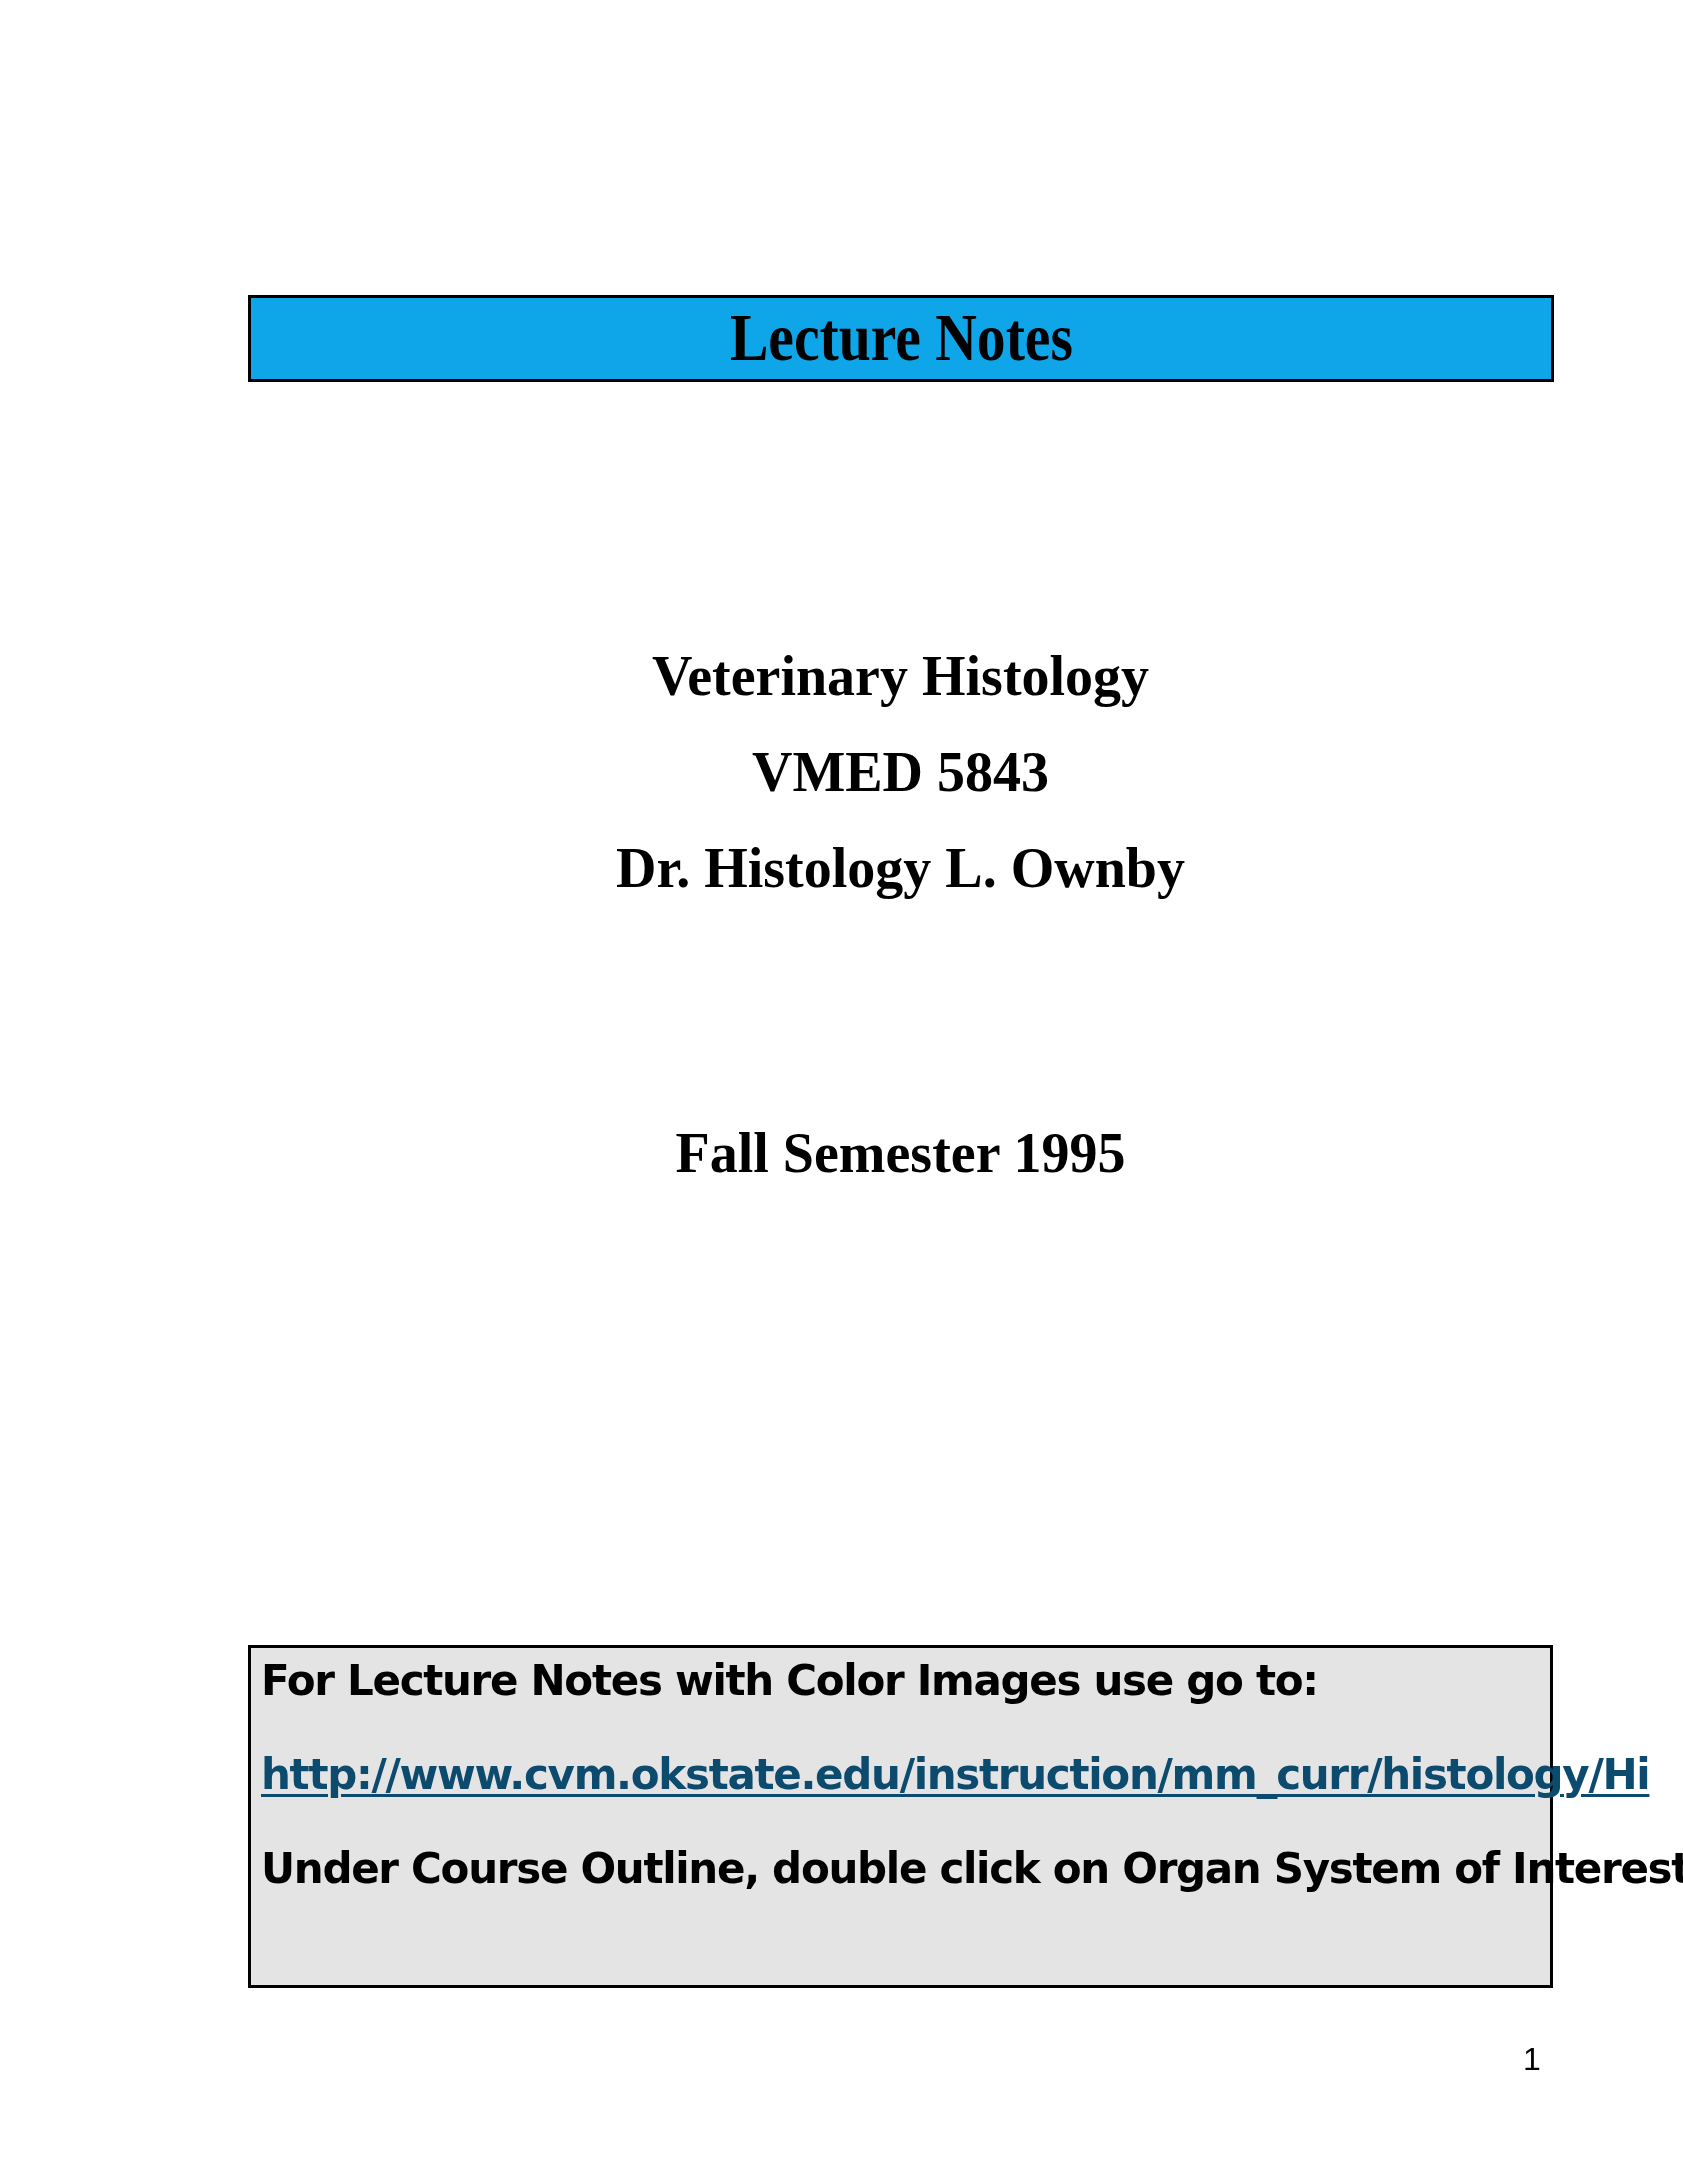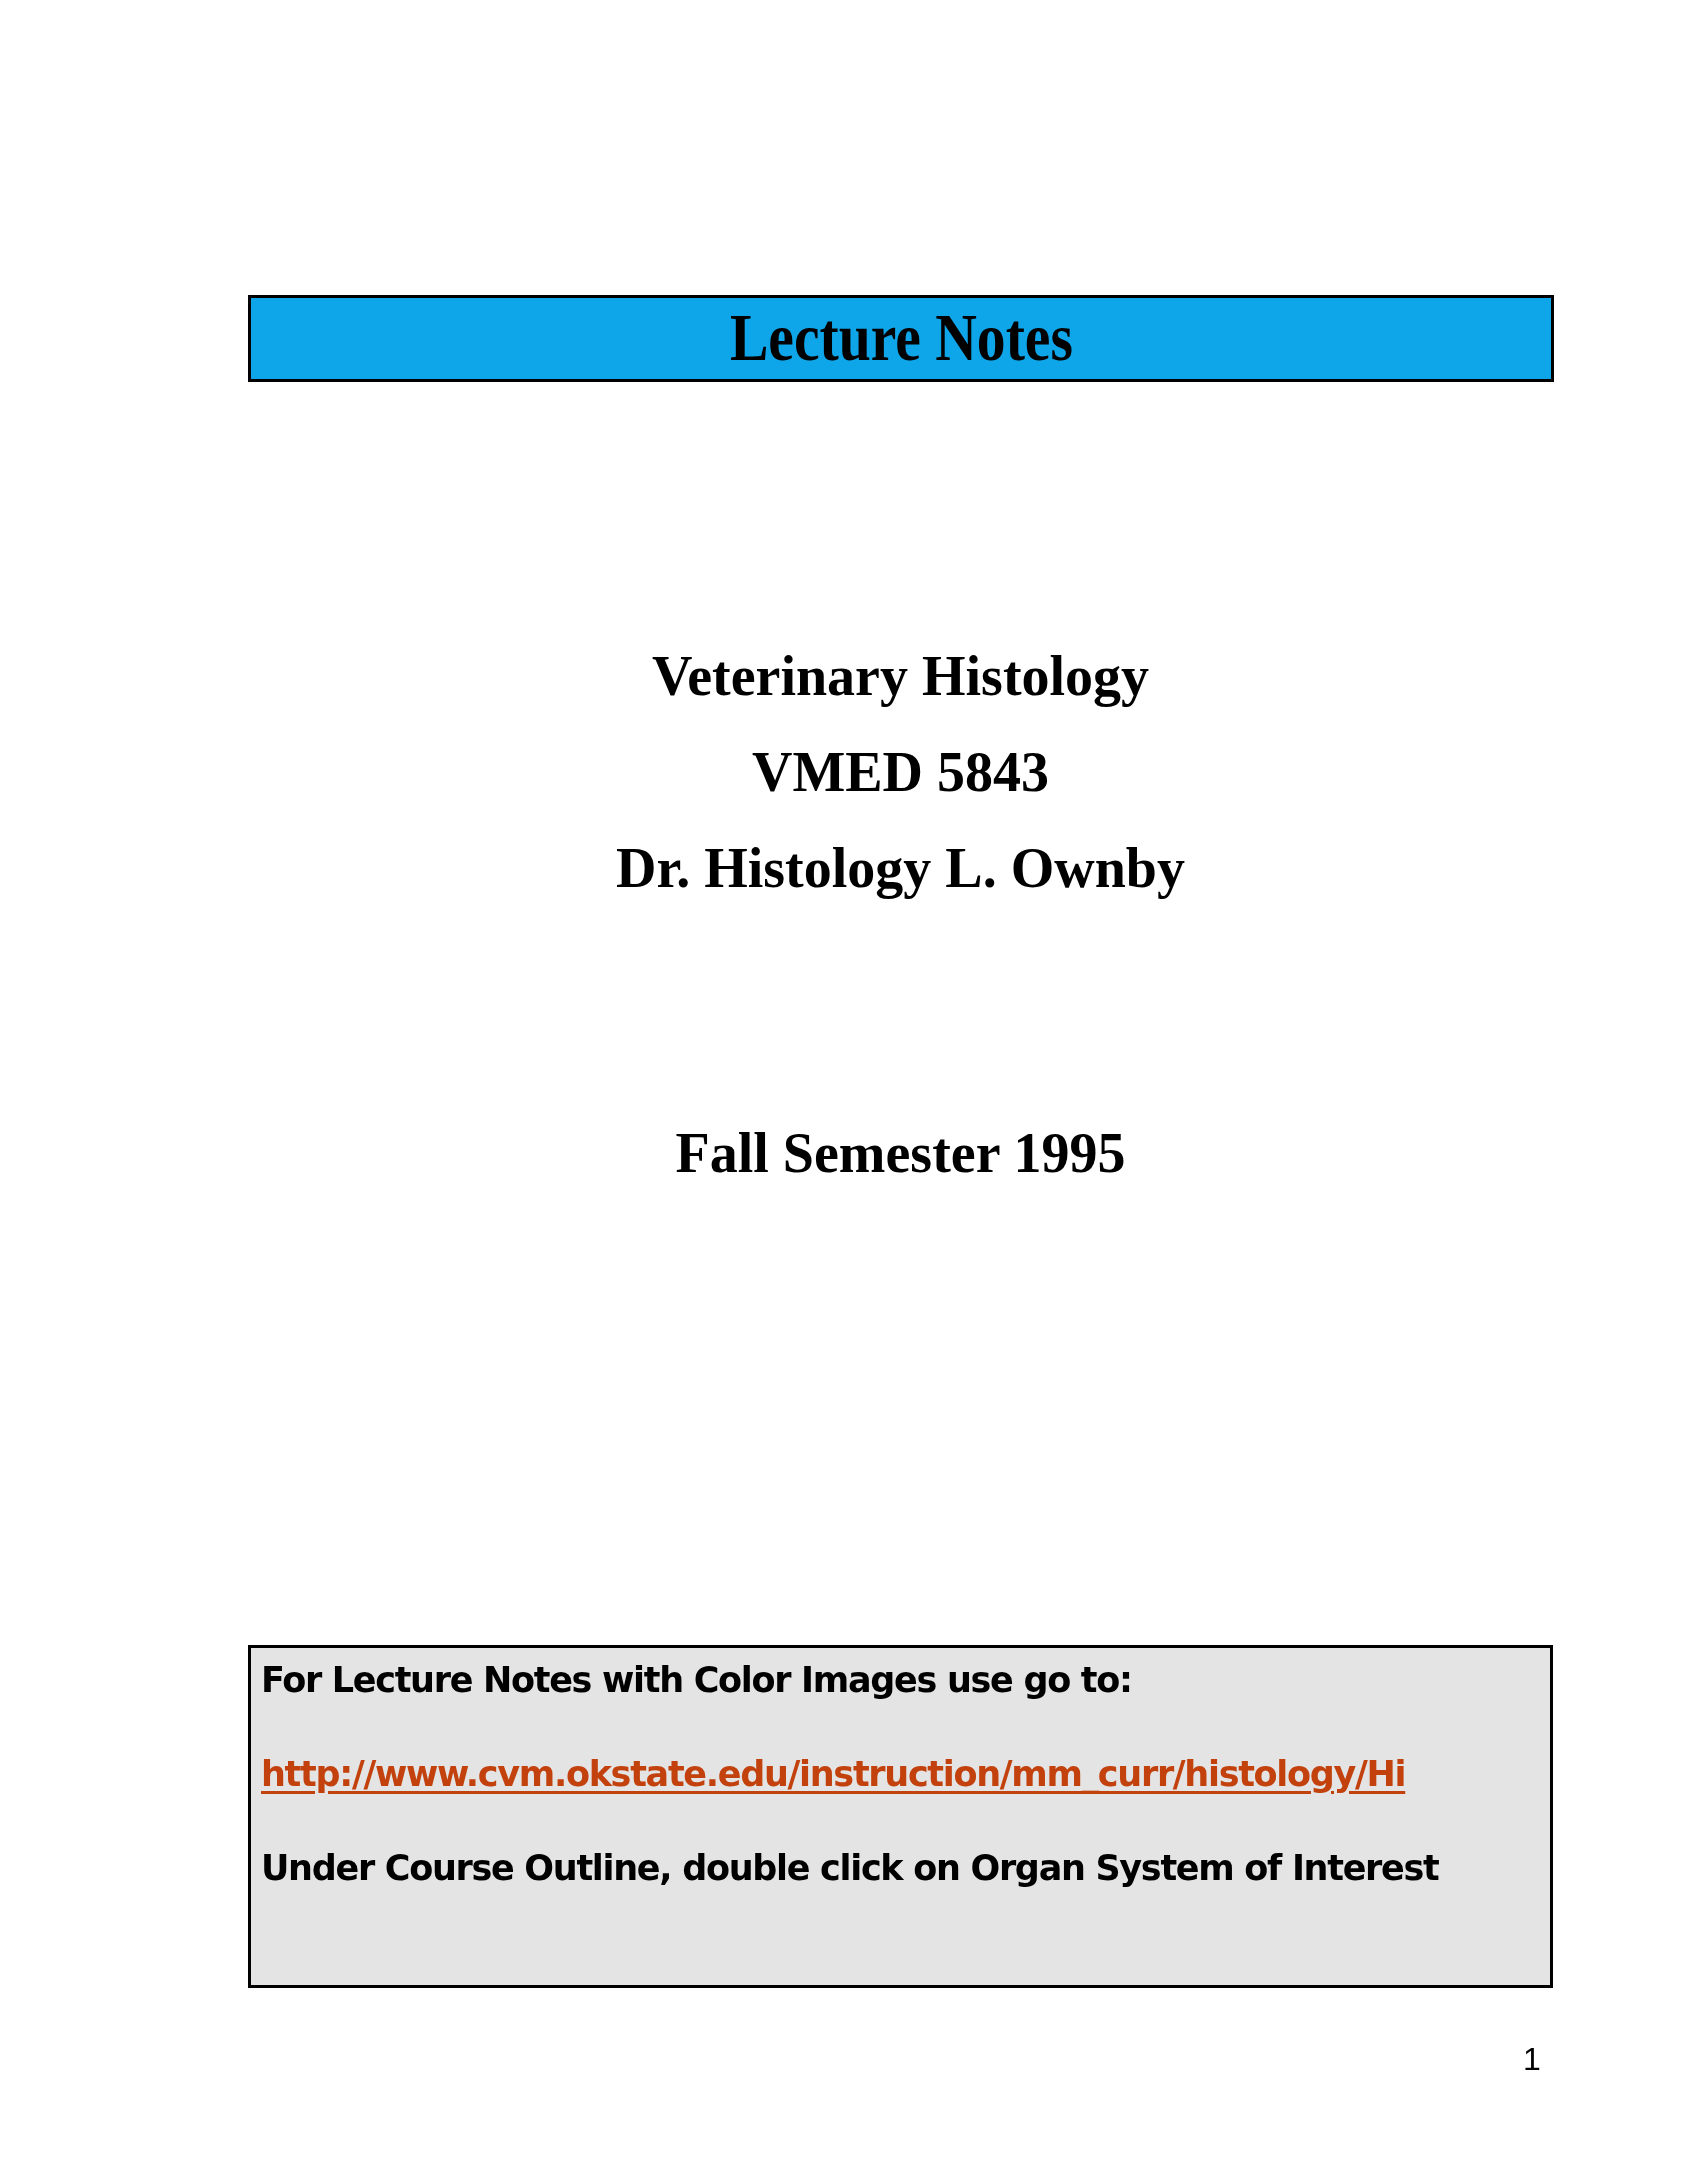--- a/index.html
+++ b/index.html
@@ -62,35 +62,35 @@
     background: #e4e4e4;
     box-sizing: content-box;
   }
   .info-text {
     position: absolute;
     left: 10px;
     top: 9px;
     width: 1287px;
     font-family: "DejaVu Sans", sans-serif;
     font-weight: bold;
-    font-size: 35px;
+    font-size: 42px;
     line-height: 47px;
     letter-spacing: -1.3px;
     white-space: nowrap;
   }
   .info-line {
     display: block;
     height: 47px;
   }
   .blank {
     display: block;
     height: 47px;
   }
   .url {
-    color: #c2410c;
+    color: #0c4a6e;
     text-decoration: underline;
     text-decoration-thickness: 3px;
     text-underline-offset: 5px;
   }
   .url-indent {
     padding-left: 147px;
   }
   .page-number {
     position: absolute;
     left: 1523px;

